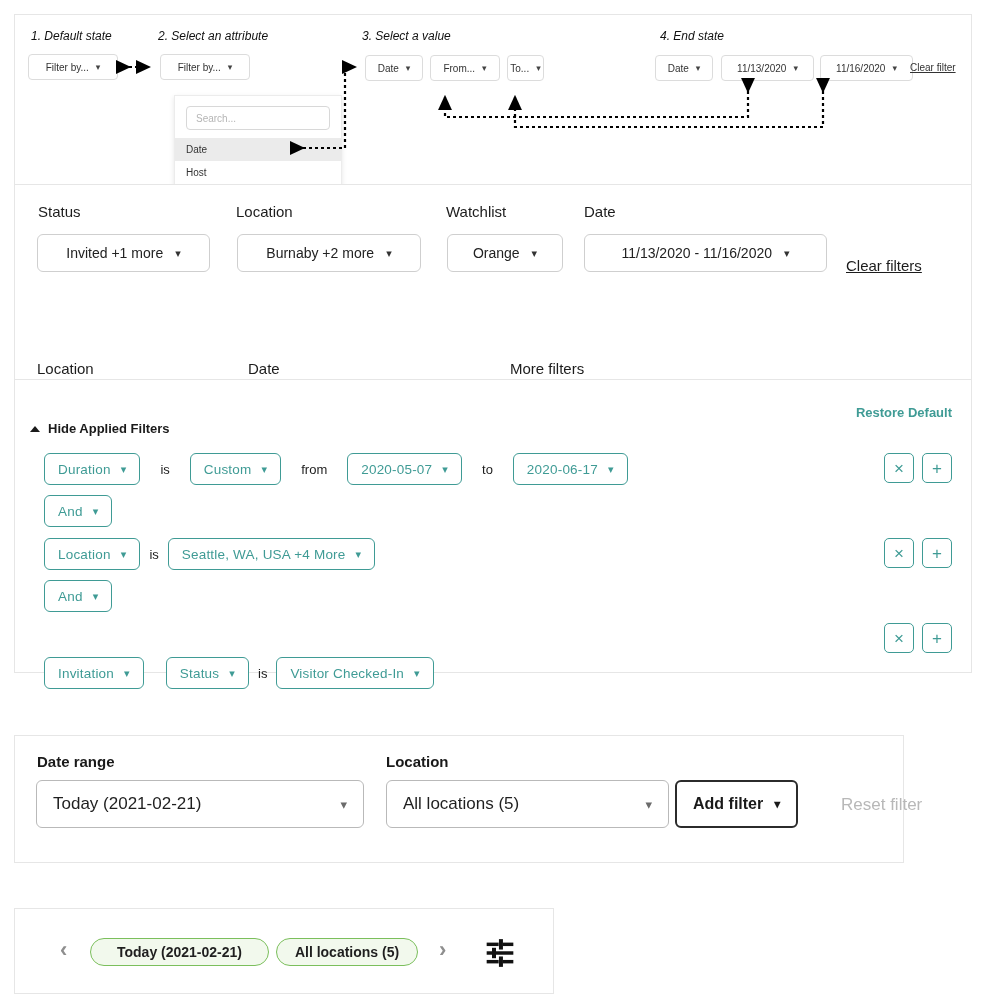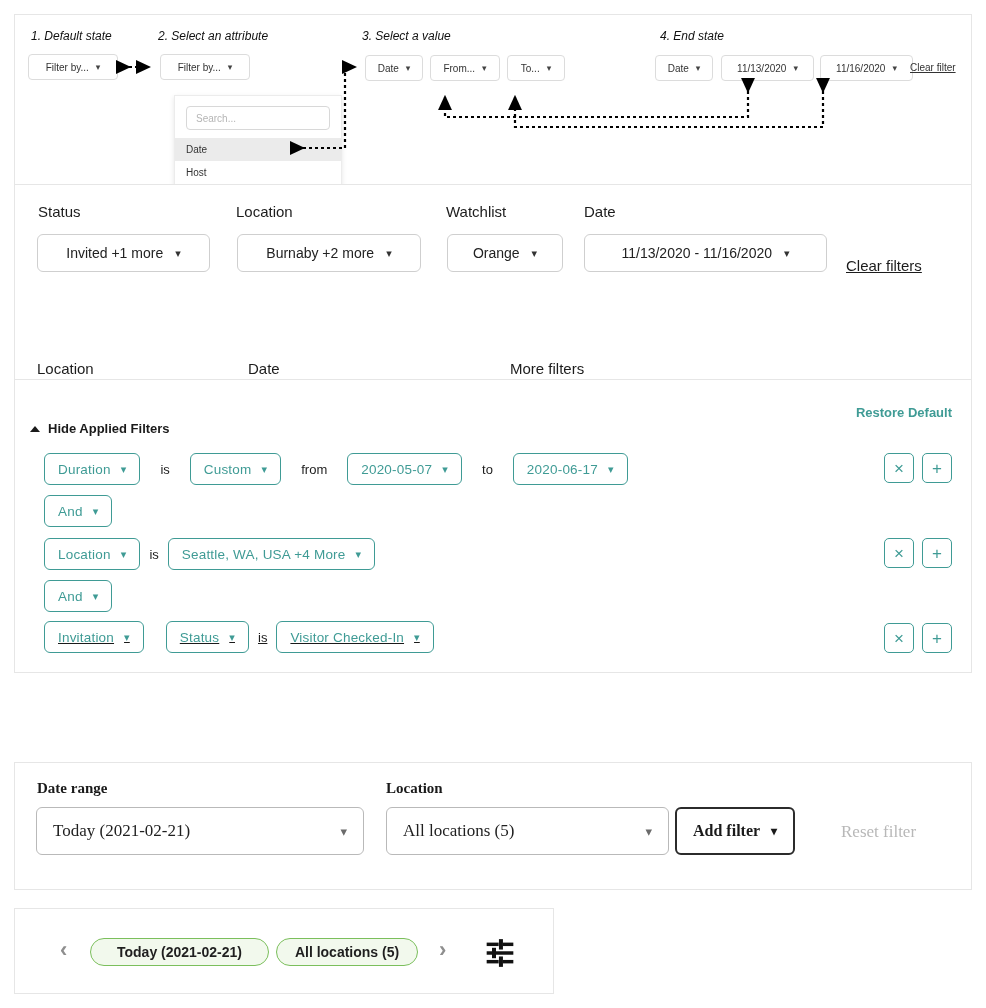--- a/index.html
+++ b/index.html
@@ -199,21 +199,21 @@
     display: flex;
     align-items: center;
     justify-content: center;
     color: #3f9b95;
     font-size: 17px;
     line-height: 1;
   }
 
   
   #panelD {
-    left: 14px; top: 762px; width: 958px; height: 128px; font-family: Liberation Serif, serif;
+    left: 14px; top: 735px; width: 890px; height: 128px;
   }
   .d-label {
     position: absolute;
     font-size: 15px;
     font-weight: bold;
     color: #1a1a1a;
     white-space: nowrap;
   }
   .d-sel {
     position: absolute;
@@ -318,21 +318,21 @@
     </div>
 
     <div class="mini-sel" style="left:350px; top:40px; width:58px;">
       <span>Date</span>
       <span class="cv">▾</span>
     </div>
     <div class="mini-sel" style="left:415px; top:40px; width:70px;">
       <span>From...</span>
       <span class="cv">▾</span>
     </div>
-    <div class="mini-sel" style="left:492px; top:40px; width:58px;">
+    <div class="mini-sel" style="left:492px; top:40px; width:37px;">
       <span>To...</span>
       <span class="cv">▾</span>
     </div>
 
     <div class="mini-sel" style="left:640px; top:40px; width:58px;">
       <span>Date</span>
       <span class="cv">▾</span>
     </div>
     <div class="mini-sel" style="left:706px; top:40px; width:93px;">
       <span>11/13/2020</span>
@@ -456,21 +456,21 @@
       </div>
   </div>
 
   <div class="tl-row" style="top:580px;">
     <div class="pill">
       <span>And</span>
       <span class="cv">▾</span>
     </div>
   </div>
 
-  <div class="tl-row" style="top:621px;text-decoration:underline;">
+  <div class="tl-row" style="top:657px;">
     <div class="pill">
       <span>Invitation</span>
       <span class="cv">▾</span>
     </div>
     <div class="pill" style="margin-left:13px;">
       <span>Status</span>
       <span class="cv">▾</span>
     </div>
     <span class="joiner">is</span>
     <div class="pill">

